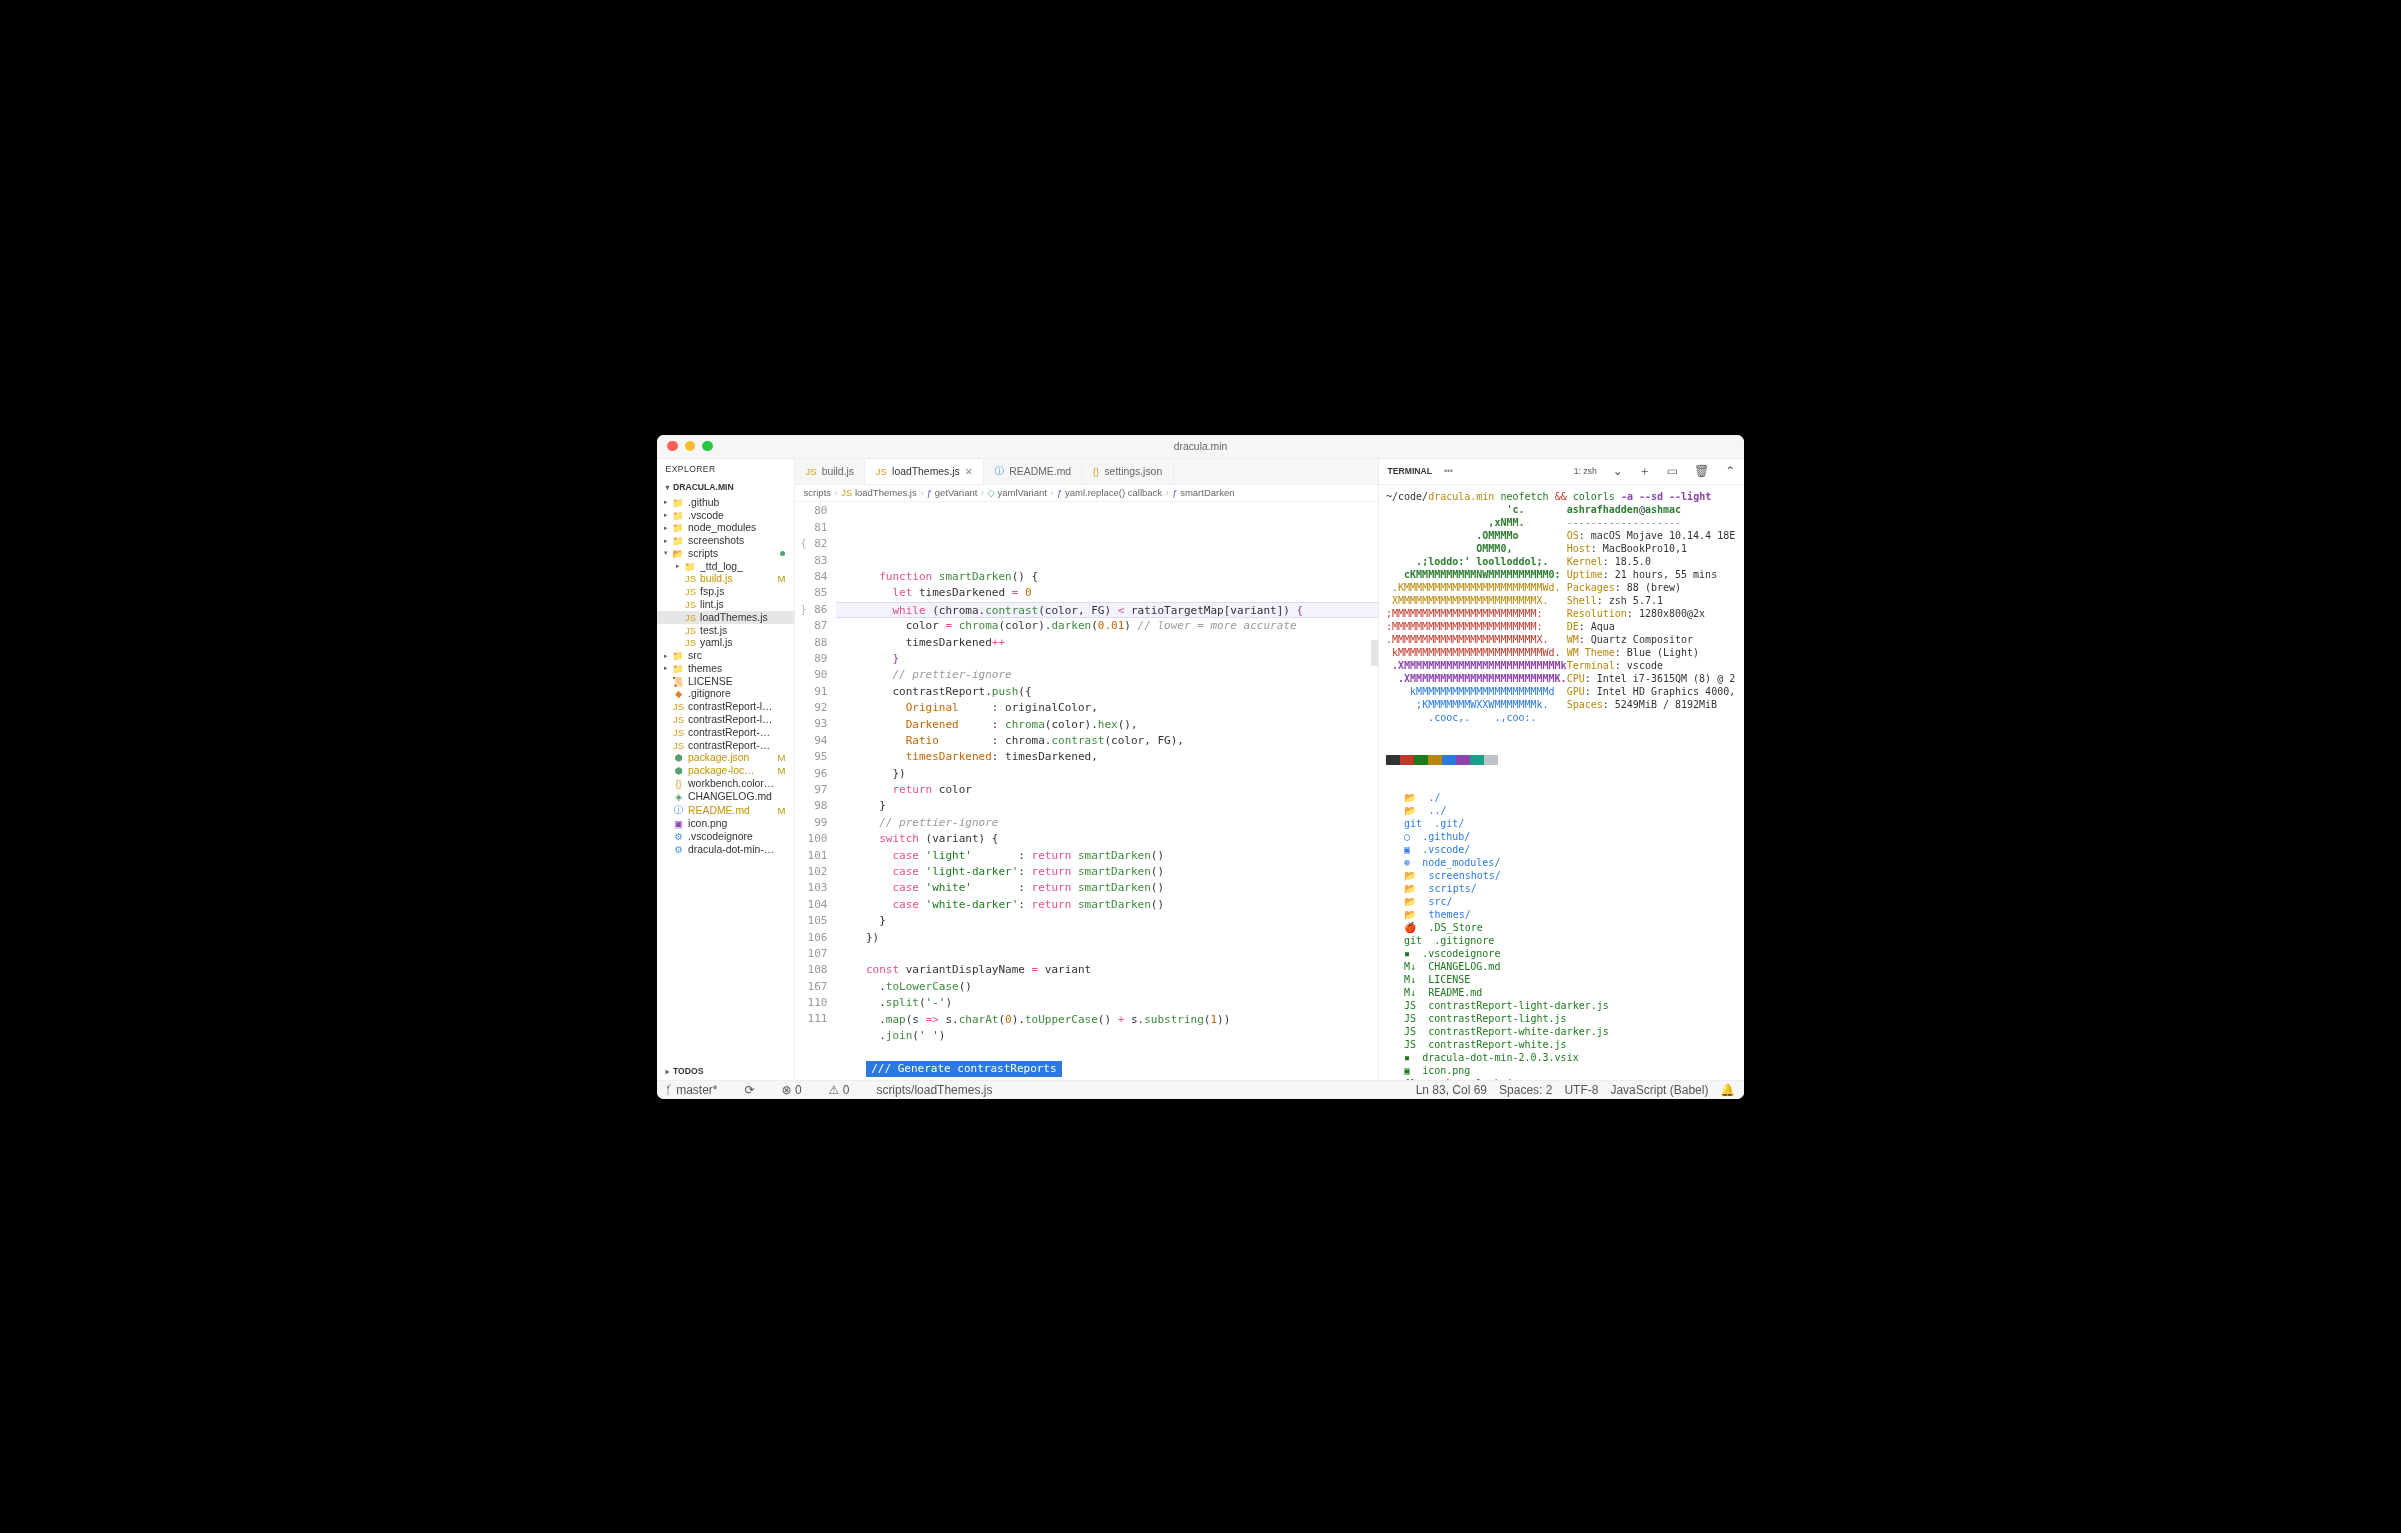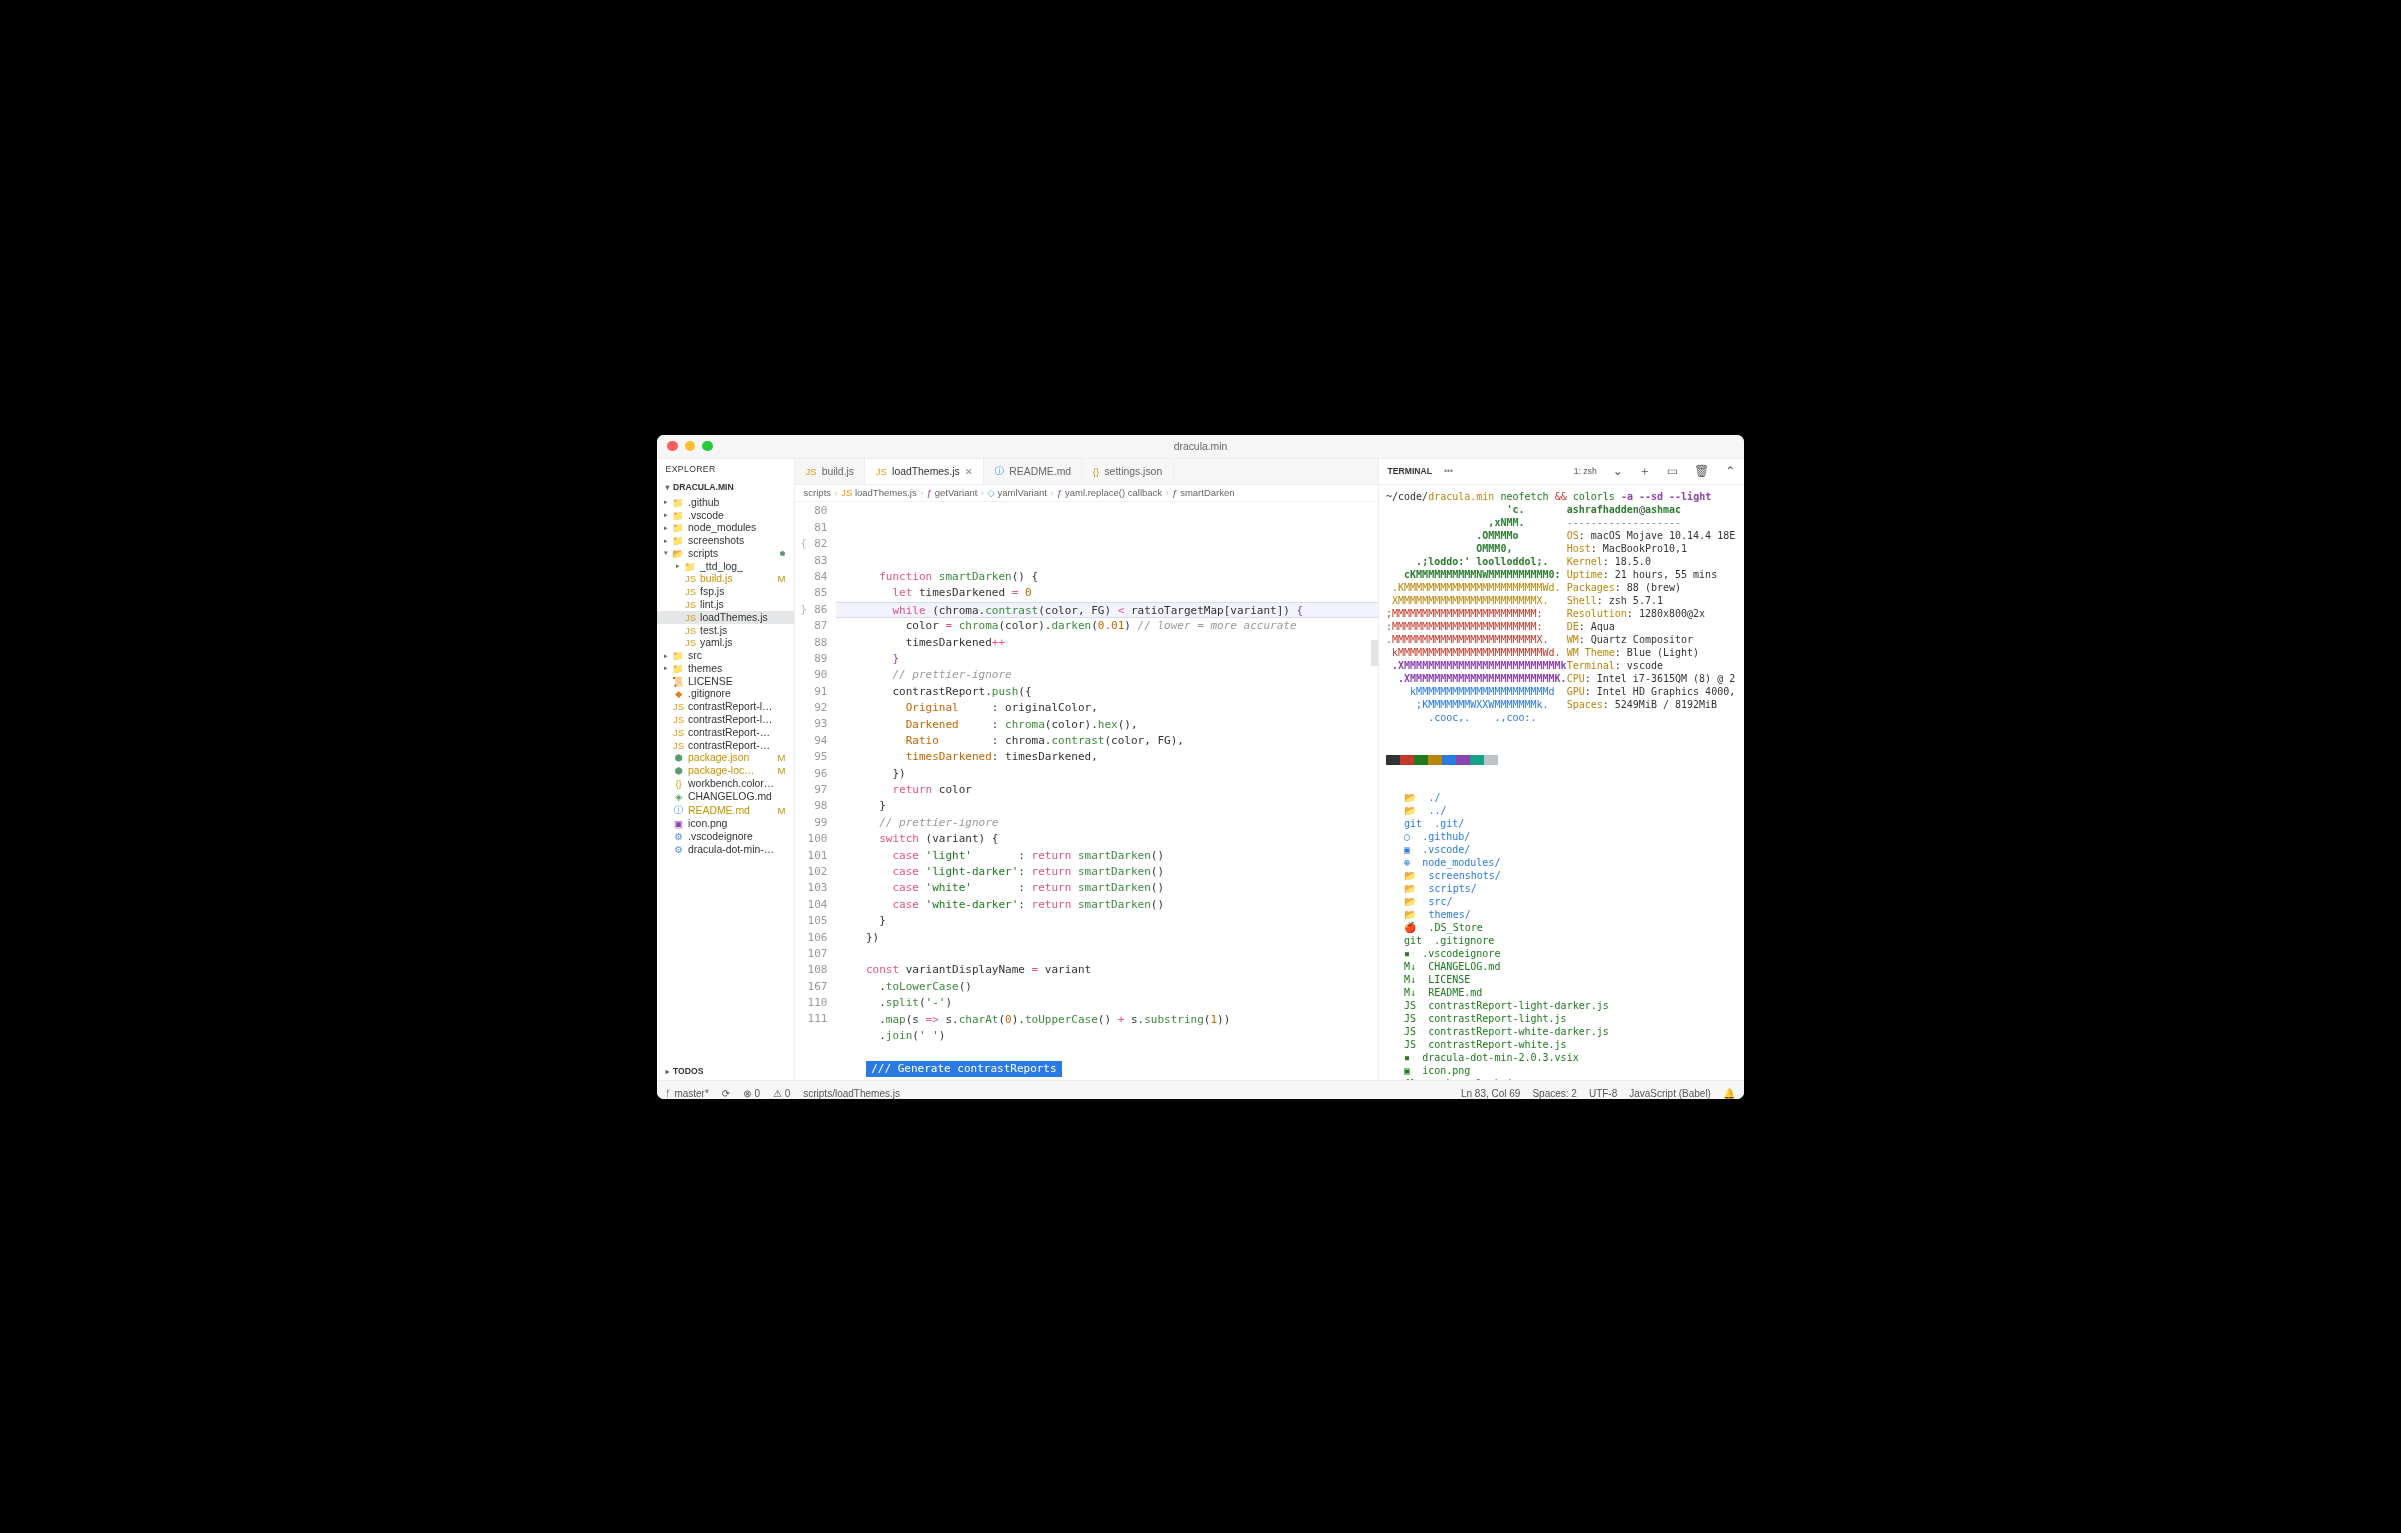--- a/index.html
+++ b/index.html
@@ -177,25 +177,25 @@
 .t-pur { color: #8e44ad; font-weight: bold; }
 .t-gr { color: #2e7d32; font-weight: bold; }
 .t-dim { color: #888; }
 .palette { display: flex; margin-top: 5.2px; }
 .palette span { width: 14px; height: 10.4px; display: inline-block; }
 .statusbar {
   height: 19px;
   background: #f6f6f6;
   border-top: 0.9px solid #eee;
   display: flex;
-  align-items: flex-end;
+  align-items: center;
   padding: 0 8.6px;
-  font-size: 10px;
+  font-size: 12px;
   color: #555;
-  gap: 13px;
+  gap: 27px;
 }
 .statusbar .right { margin-left: auto; display: flex; gap: 12px; align-items: center; }
 .minimap-tick { position: absolute; right: 0; top: 138px; width: 7px; height: 26px; background: #bbb; opacity: 0.4; }
 </style>
 </head>
 <body>
 
 <div class="window">
   <div class="titlebar">
     <div class="traffic-lights">

